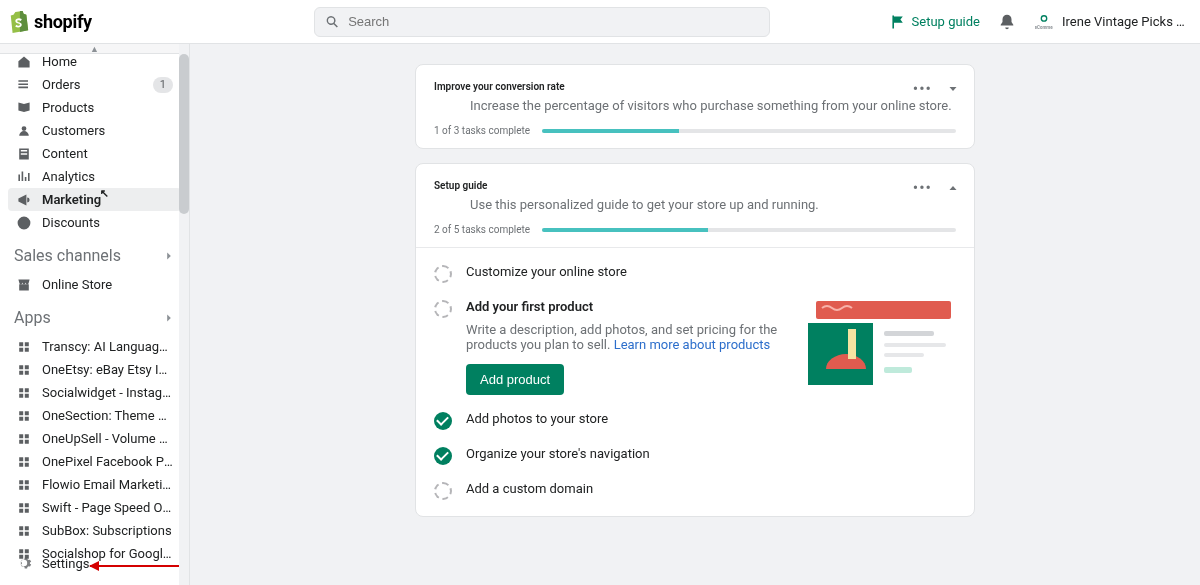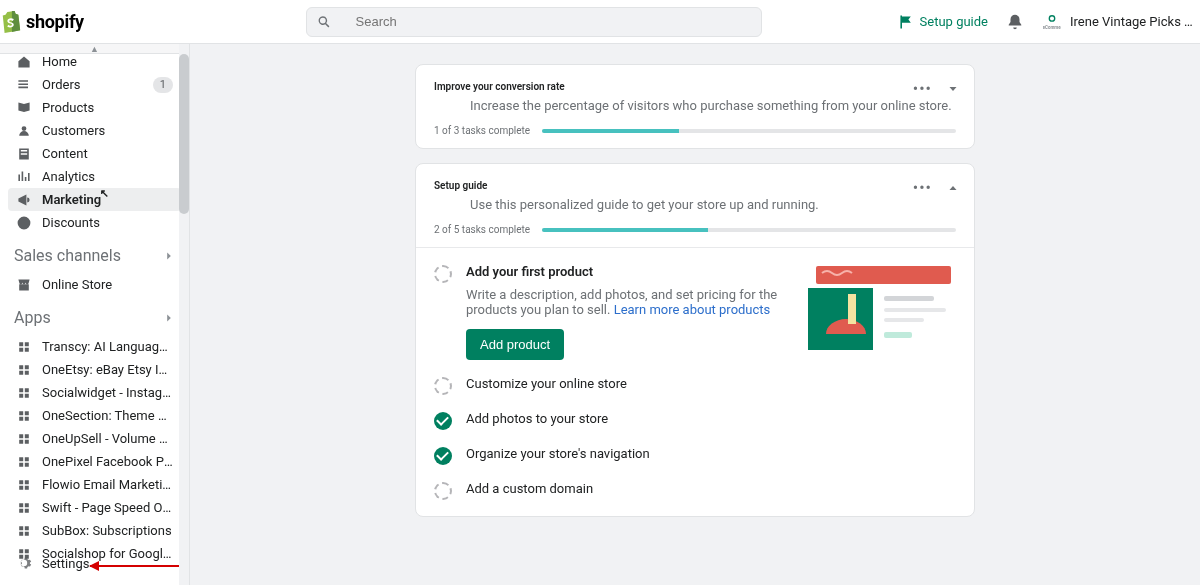--- a/index.html
+++ b/index.html
@@ -1,23 +1,23 @@
 <!DOCTYPE html>
 <html><head>
 <meta charset="utf-8">
 <style>
   * { box-sizing: border-box; margin: 0; padding: 0; }
   body { font-family: -apple-system, BlinkMacSystemFont, "Segoe UI", Roboto, sans-serif; font-size: 13px; color: #202223; background: #f1f2f4; width: 1200px; height: 585px; overflow: hidden; position: relative; }
 
   
-  .topbar { height: 44px; background: #fff; border-bottom: 1px solid #e1e3e5; display: flex; align-items: center; padding: 0 0; gap: 16px; }
+  .topbar { height: 44px; background: #fff; border-bottom: 1px solid #e1e3e5; display: flex; align-items: center; padding: 0 8px; gap: 16px; }
   .logo-wrap { display: flex; align-items: center; gap: 4px; width: 170px; }
   .logo-bag { width: 22px; height: 24px; }
   .logo-text { font-weight: 700; font-size: 18px; color: #000; letter-spacing: -0.3px; }
-  .search-box { flex: 0 0 456px; height: 30px; background: #f1f2f4; border: 1px solid #e1e3e5; border-radius: 6px; display: flex; align-items: center; padding: 0 10px; gap: 24px; margin-left: 120px; }
+  .search-box { flex: 0 0 456px; height: 30px; background: #f1f2f4; border: 1px solid #e1e3e5; border-radius: 6px; display: flex; align-items: center; padding: 0 10px; gap: 8px; margin-left: 120px; }
   .search-box svg { width: 16px; height: 16px; color: #6d7175; }
   .search-box input { border: none; background: transparent; outline: none; font-size: 13px; color: #6d7175; width: 100%; }
   .top-right { margin-left: auto; display: flex; align-items: center; gap: 18px; }
   .setup-flag { display: flex; align-items: center; gap: 6px; color: #008060; font-size: 13px; }
   .setup-flag svg { width: 16px; height: 16px; }
   .bell { width: 18px; height: 18px; color: #5c5f62; }
   .store-wrap { display: flex; align-items: center; gap: 8px; }
   .store-badge { width: 20px; height: 20px; border-radius: 3px; display: flex; align-items: center; justify-content: center; font-size: 9px; color: #008060; font-weight: bold; }
   .store-name { font-size: 13px; color: #202223; max-width: 130px; overflow: hidden; text-overflow: ellipsis; white-space: nowrap; }
 
@@ -301,42 +301,42 @@
         <div class="card-title">Setup guide</div>
         <div class="card-sub">Use this personalized guide to get your store up and running.</div>
         <div class="progress-row">
           <span>2 of 5 tasks complete</span>
           <div class="progress-bar">
               <div class="progress-fill" id="setup-fill" style="width: 40%;"></div>
             </div>
         </div>
       </div>
       <div class="tasks" id="setup-tasks">
+          <div class="task simple">
+            <div class="task-check"></div>
+            <div class="task-body">
+              <div class="task-title">Customize your online store</div>
+            </div>
+          </div>
           <div class="task expanded">
             <div class="task-check"></div>
             <div class="task-body"><div class="task-title">Add your first product</div><div class="task-desc">Write a description, add photos, and set pricing for the products you plan to sell. <a href="#">Learn more about products</a></div><button class="btn-primary">Add product</button></div>
             <svg class="task-illus" viewBox="0 0 150 90">
       <rect x="10" y="2" width="135" height="18" rx="2" fill="#e05b4f"></rect>
       <path d="M16 9 q5 -4 10 0 t10 0 t10 0" stroke="#f7b2aa" stroke-width="2" fill="none"></path>
       <rect x="2" y="24" width="65" height="62" fill="#008060"></rect>
       <path d="M20 70 a20 15 0 0 1 40 0 z" fill="#e05b4f"></path>
       <rect x="42" y="30" width="8" height="30" fill="#f4e3a1"></rect>
       <rect x="78" y="32" width="50" height="5" rx="2" fill="#d3d5d8"></rect>
       <rect x="78" y="44" width="62" height="4" rx="2" fill="#e6e7e9"></rect>
       <rect x="78" y="54" width="40" height="4" rx="2" fill="#e6e7e9"></rect>
       <rect x="78" y="68" width="28" height="6" rx="2" fill="#bfeadb"></rect>
     </svg>
           </div>
           <div class="task simple">
-            <div class="task-check"></div>
-            <div class="task-body">
-              <div class="task-title">Customize your online store</div>
-            </div>
-          </div>
-          <div class="task simple">
             <div class="task-check done"></div>
             <div class="task-body">
               <div class="task-title">Add photos to your store</div>
             </div>
           </div>
           <div class="task simple">
             <div class="task-check done"></div>
             <div class="task-body">
               <div class="task-title">Organize your store's navigation</div>
             </div>

